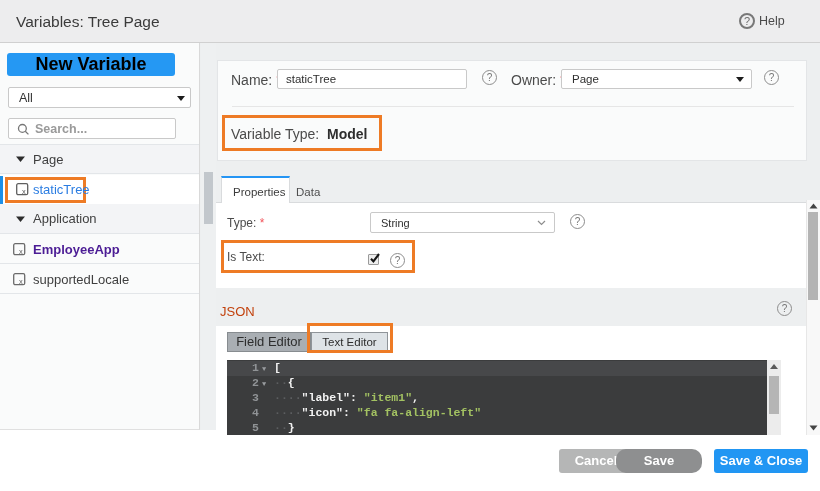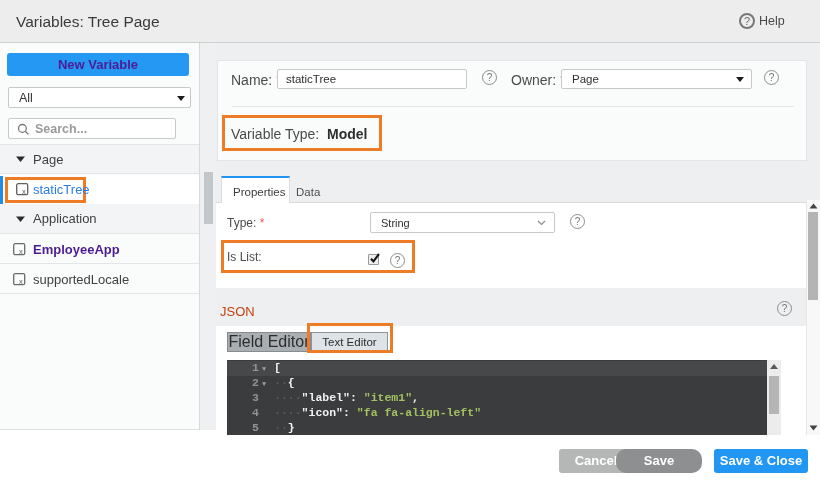--- a/index.html
+++ b/index.html
@@ -16,21 +16,21 @@
 <div id="stage">
 
   <div class="abs" style="left:0;top:0;width:820px;height:43px;background:#ededee;border-bottom:1px solid #d0d0d0;"></div>
   <div class="abs" style="left:16px;top:13px;font-size:15.5px;color:#3b3b3b;">Variables: Tree Page</div>
   <div class="qicon" style="left:739px;top:13px;width:16px;height:16px;font-size:11px;line-height:13.5px;border-width:2px;border-color:#787878;color:#6d6d6d;">?</div>
   <div class="abs" style="left:759px;top:14px;font-size:12.5px;color:#4a4a4a;">Help</div>
 
   <div class="abs" style="left:200px;top:43px;width:620px;height:392px;background:#edeff0;"></div>
 
   <div class="abs" style="left:0;top:43px;width:200px;height:387px;background:#fafbfb;border-right:1px solid #d9d9d9;border-bottom:1px solid #e0e0e0;"></div>
-  <div class="abs" style="left:7px;top:53px;width:182px;height:23px;background:#2598f3;border-radius:3px;color:#4c1d95;font-size:13px;font-weight:bold;text-align:center;line-height:23px;">New Variable</div>
+  <div class="abs" style="left:7px;top:53px;width:168px;height:23px;background:#2598f3;border-radius:3px;color:#000000;font-size:18px;font-weight:bold;text-align:center;line-height:23px;">New Variable</div>
   <div class="abs selbox" style="left:8px;top:87px;width:183px;height:21px;">
     <span style="position:absolute;left:10px;top:3px;font-size:12.5px;color:#333;">All</span>
     <svg style="position:absolute;right:5px;top:8px;" width="8" height="5" viewBox="0 0 8 5">
         <polygon points="0,0 8,0 4,5" fill="#1c1c1c"></polygon>
       </svg>
   </div>
   <div class="abs selbox" style="left:8px;top:118px;width:168px;height:21px;font-weight:bold;">
     <svg style="position:absolute;left:8px;top:4px;" width="13" height="13" viewBox="0 0 13 13">
         <circle cx="5.4" cy="5.4" r="3.9" fill="none" stroke="#767676" stroke-width="1.3"></circle>
         <line x1="8.3" y1="8.3" x2="11.4" y2="11.4" stroke="#767676" stroke-width="1.3"></line>
@@ -104,33 +104,33 @@
   <div class="abs" style="left:216px;top:203px;width:590px;height:85px;background:#fff;"></div>
   <div class="abs lbl" style="left:227px;top:216px;font-size:12px;">Type: <span class="red">*</span></div>
   <div class="abs selbox" style="left:370px;top:212px;width:185px;height:21px;">
     <span style="position:absolute;left:10px;top:4px;font-size:11px;color:#2f2f2f;">String</span>
     <svg style="position:absolute;right:8px;top:7px;" width="9" height="6" viewBox="0 0 9 6">
         <polyline points="1,1 4.5,4.5 8,1" fill="none" stroke="#8d8d8d" stroke-width="1.2"></polyline>
       </svg>
   </div>
   <div class="qicon" style="left:570px;top:214px;width:15px;height:15px;font-size:10px;line-height:13px;">?</div>
   <div class="abs" style="left:221px;top:240px;width:194px;height:33px;border:3px solid #ee7b25;"></div>
-  <div class="abs lbl" style="left:227px;top:250px;font-size:12px;">Is List:</div>
+  <div class="abs lbl" style="left:227px;top:250px;font-size:12px;">Is Text:</div>
   <div class="abs" style="left:368px;top:254px;width:11px;height:11px;background:#eee;border:1px solid #9a9a9a;border-radius:1px;">
     <svg style="position:absolute;left:0px;top:-2px;" width="12" height="12" viewBox="0 0 12 12">
         <polyline points="2,5.8 4.4,8.4 10,1" fill="none" stroke="#151515" stroke-width="2.1"></polyline>
       </svg>
   </div>
   <div class="qicon" style="left:390px;top:253px;width:15px;height:15px;font-size:10px;line-height:13px;">?</div>
 
   <div class="abs" style="left:220px;top:304px;font-size:13px;color:#c2410c;">JSON</div>
   <div class="qicon" style="left:777px;top:301px;width:15px;height:15px;font-size:10px;line-height:13px;">?</div>
   <div class="abs" style="left:216px;top:326px;width:590px;height:109px;background:#fff;"></div>
 
-  <div class="abs" style="left:227px;top:332px;width:84px;height:20px;background:#a9aeb3;border:1px solid #878c90;color:#2d2d2d;font-size:16px;text-align:center;line-height:18px;">Field Editor</div>
+  <div class="abs" style="left:227px;top:332px;width:84px;height:20px;background:#a9aeb3;border:1px solid #878c90;color:#2d2d2d;font-size:13px;text-align:center;line-height:18px;">Field Editor</div>
   <div class="abs" style="left:311px;top:332px;width:77px;height:20px;background:#dee3e7;border:1px solid #8f9499;color:#2d2d2d;font-size:11.5px;text-align:center;line-height:18px;">Text Editor</div>
   <div class="abs" style="left:307px;top:323px;width:86px;height:30px;border:3px solid #ee7b25;"></div>
 
   <div class="abs" style="left:227px;top:360px;width:540px;height:75px;background:#3b3c3d;overflow:hidden;font-family:'Liberation Mono',monospace;font-size:11.5px;font-weight:bold;">
     <div style="position:absolute;left:0;top:1px;width:540px;height:15px;background:#47484a;"></div>
 
     <div style="position:absolute;left:0;top:1px;width:32px;height:15px;text-align:right;color:#909396;">1</div>
     <div style="position:absolute;left:0;top:16px;width:32px;height:15px;text-align:right;color:#909396;">2</div>
     <div style="position:absolute;left:0;top:31px;width:32px;height:15px;text-align:right;color:#909396;">3</div>
     <div style="position:absolute;left:0;top:46px;width:32px;height:15px;text-align:right;color:#909396;">4</div>

